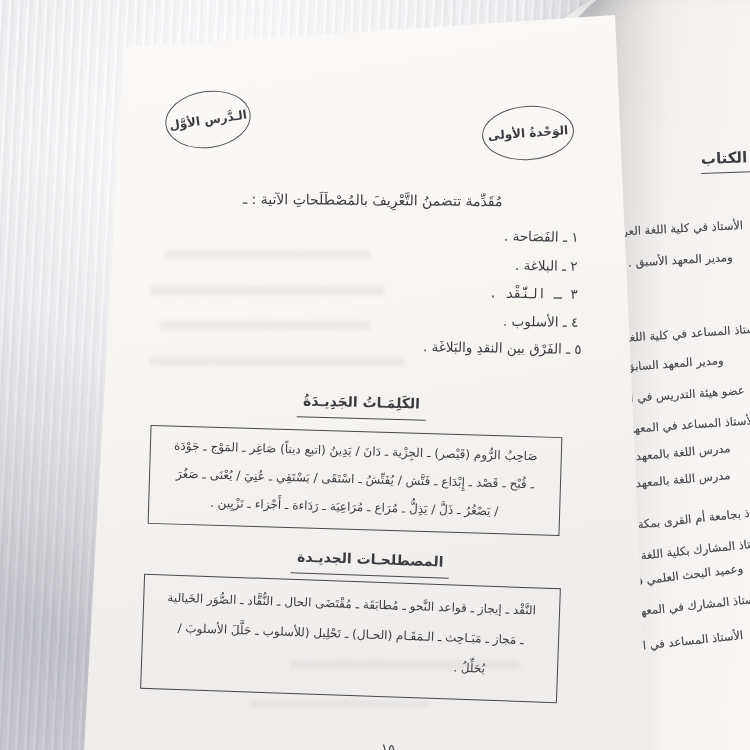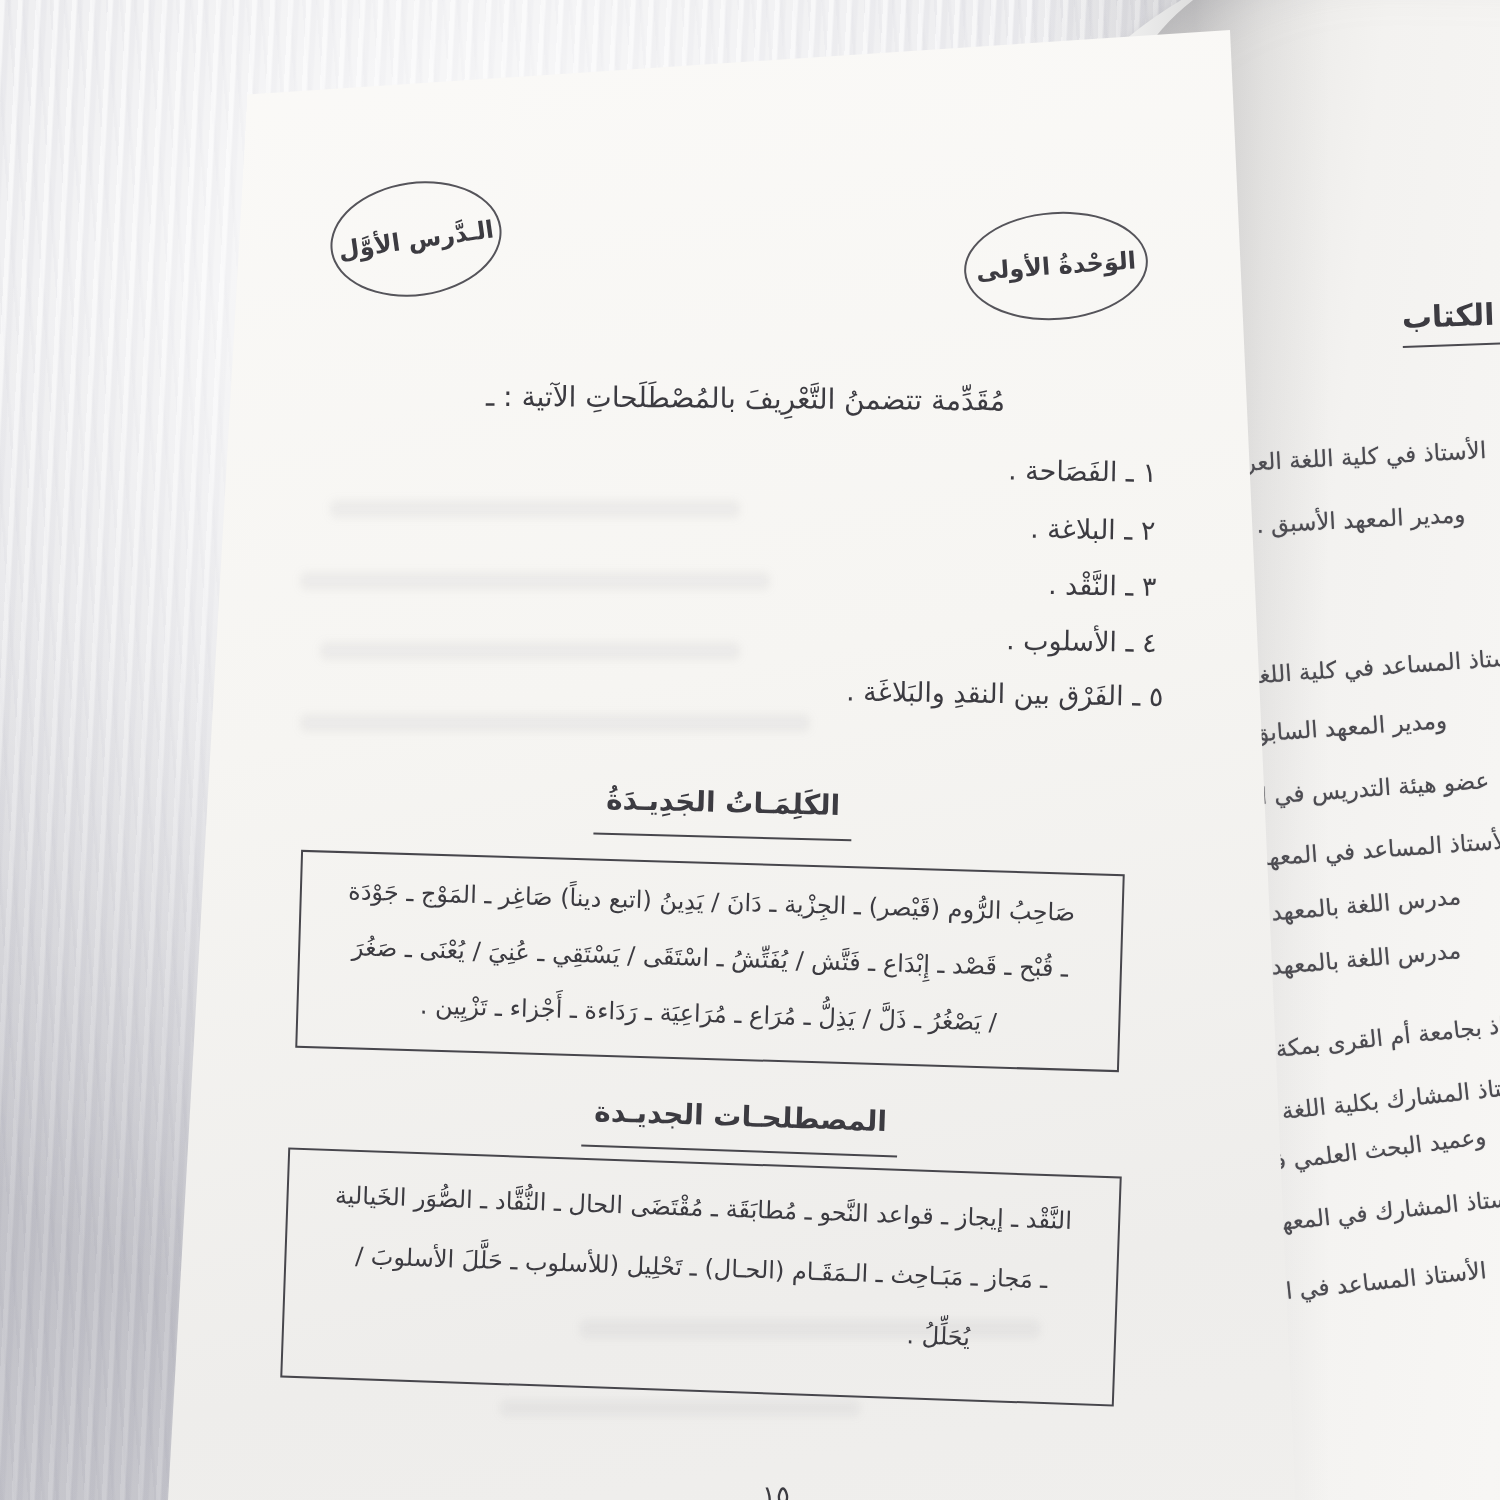--- a/index.html
+++ b/index.html
@@ -92,21 +92,21 @@
     <span>الـدَّرس الأوَّل</span>
   </div>
   <div class="badge" style="left:482px;top:106px;width:90px;height:52px;transform:rotate(-4deg);">
     <span>الوَحْدةُ الأولى</span>
   </div>
 
   <div class="ar" style="top:192px;right:248px;font-size:14px;transform:rotate(.5deg);">مُقَدِّمة تتضمنُ التَّعْرِيفَ بالمُصْطَلَحاتِ الآتية : ـ</div>
 
   <div class="ar list-item" style="top:229px;right:172px;">١ ـ الفَصَاحة .</div>
   <div class="ar list-item" style="top:258px;right:172px;">٢ ـ البلاغة .</div>
-  <div class="ar list-item" style="top:286px;right:172px;">٣ ـ النَّقْد .</div>
+  <div class="ar list-item" style="top:286px;right:172px;font-family:Liberation Mono, monospace;">٣ ـ النَّقْد .</div>
   <div class="ar list-item" style="top:314px;right:172px;">٤ ـ الأسلوب .</div>
   <div class="ar list-item" style="top:341px;right:168px;">٥ ـ الفَرْق بين النقدِ والبَلاغَة .</div>
 
   <div class="ar heading" style="top:394px;left:297px;transform:rotate(1.5deg);">الكَلِمَـاتُ الجَدِيـدَةُ</div>
   <div class="vbox" style="left:149px;top:431px;width:410px;height:92px;transform:rotate(1.7deg);padding-top:5px;">
     <span class="bl">صَاحِبُ الرُّوم (قَيْصر) ـ الجِزْية ـ دَانَ / يَدِينُ (اتبع ديناً) صَاغِر ـ المَوْج ـ جَوْدَة</span>
     <span class="bl">ـ قُبْح ـ قَصْد ـ إِبْدَاع ـ فَتَّش / يُفَتِّشُ ـ اسْتَقَى / يَسْتَقِي ـ عُنِيَ / يُعْنَى ـ صَغُرَ</span>
     <span class="bl">/ يَصْغُرُ ـ ذَلَّ / يَذِلُّ ـ مُرَاع ـ مُرَاعِيَة ـ رَدَاءة ـ أَجْزاء ـ تَزْيِين .</span>
   </div>
 

